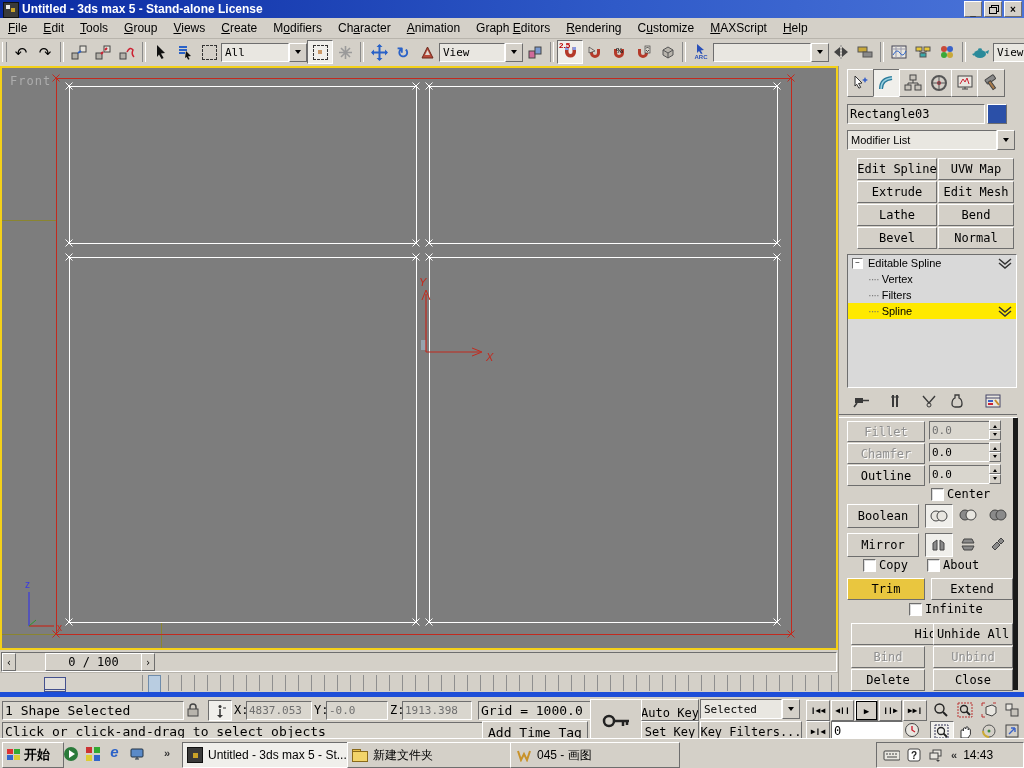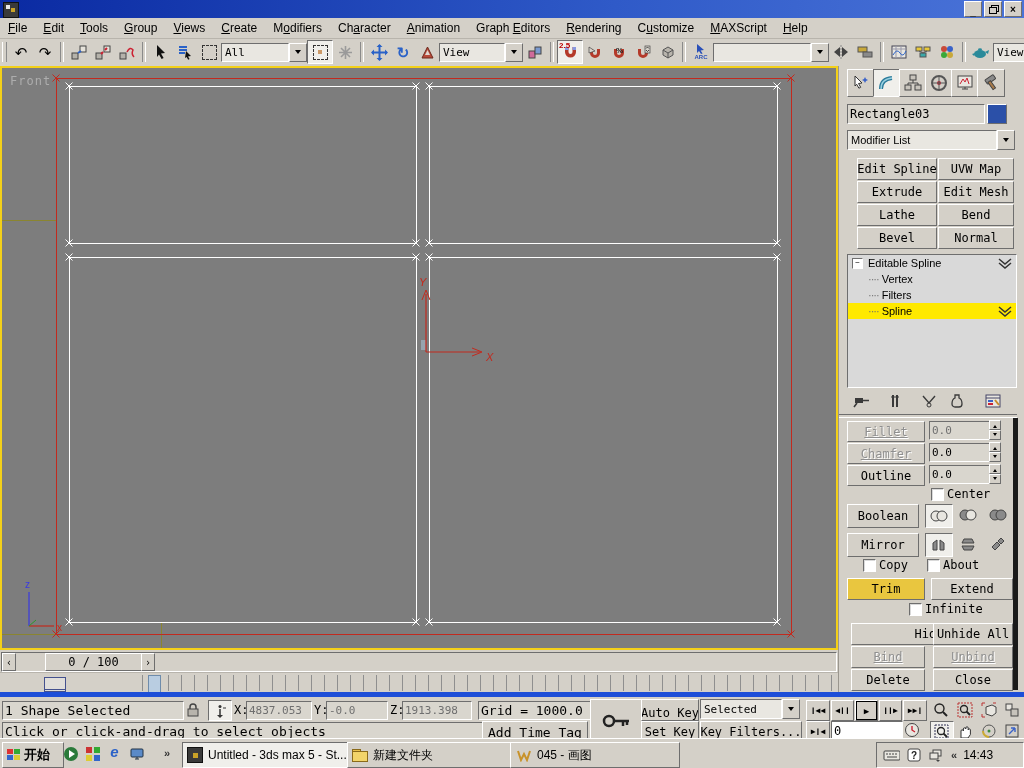--- a/index.html
+++ b/index.html
@@ -5,21 +5,21 @@
   html,body{margin:0;padding:0;background:#555;}
   #screen{position:relative;width:1024px;height:768px;background:#d4d0c8;overflow:hidden;
           font-family:"Liberation Sans",sans-serif;font-size:11px;color:#000;}
   .abs{position:absolute;}
   .mono{font-family:"DejaVu Sans Mono",monospace;}
   .raised{background:#d4d0c8;border:1px solid;border-color:#ffffff #6e6e6e #6e6e6e #ffffff;}
   .sunken{border:1px solid;border-color:#6e6e6e #ffffff #ffffff #6e6e6e;}
   .pressed{background:#f0efeb;border:1px solid;border-color:#6e6e6e #ffffff #ffffff #6e6e6e;}
   .btn{display:flex;align-items:center;justify-content:center;overflow:hidden;white-space:nowrap;
        font-family:"DejaVu Sans Mono",monospace;font-size:12px;}
-  .dis{color:#8f8f8f;text-shadow:1px 1px 0 #fff;text-decoration:underline;}
+  .dis{color:#8f8f8f;text-shadow:1px 1px 0 #fff;}
   .fld{background:#d9d6ce;font-family:"DejaVu Sans Mono",monospace;font-size:11px;
        display:flex;align-items:center;padding:0 2px;overflow:hidden;white-space:nowrap;}
   .white{background:#fff;}
   .graytx{color:#6f6f6f;}
   
   #titlebar{left:0;top:0;width:1024px;height:18px;background:linear-gradient(90deg,#0a2aa2,#2f5ac8 60%,#4a73d8);
             display:flex;align-items:center;color:#fff;font-weight:bold;font-size:12px;}
   .tbtnwin{width:16px;height:14px;margin-right:2px;display:flex;align-items:center;justify-content:center;
            font-size:10px;font-weight:bold;color:#000;}
   
@@ -64,20 +64,21 @@
 </head>
 <body>
 
 <div id="screen">
 
   <div id="titlebar" class="abs">
     <span class="abs" style="left:3px;top:2px;width:14px;height:14px;background:#3a3a3a;border:1px solid #111;">
       <span class="abs" style="left:2px;top:2px;width:4px;height:4px;background:#e8e8e8;"></span>
       <span class="abs" style="left:7px;top:5px;width:4px;height:4px;background:#c9a227;"></span>
     </span>
+    <span style="margin-left:22px;">Untitled - 3ds max 5 - Stand-alone License</span>
     <span style="margin-left:auto;display:flex;">
       <span class="tbtnwin raised">
           <span style="margin-top:5px;">_</span>
         </span>
       <span class="tbtnwin raised">
         <span style="position:relative;width:9px;height:8px;">
           <span class="abs" style="left:2px;top:0;width:6px;height:5px;border:1px solid #000;"></span>
           <span class="abs" style="left:0;top:2px;width:6px;height:5px;border:1px solid #000;background:#d4d0c8;"></span>
         </span>
       </span>

